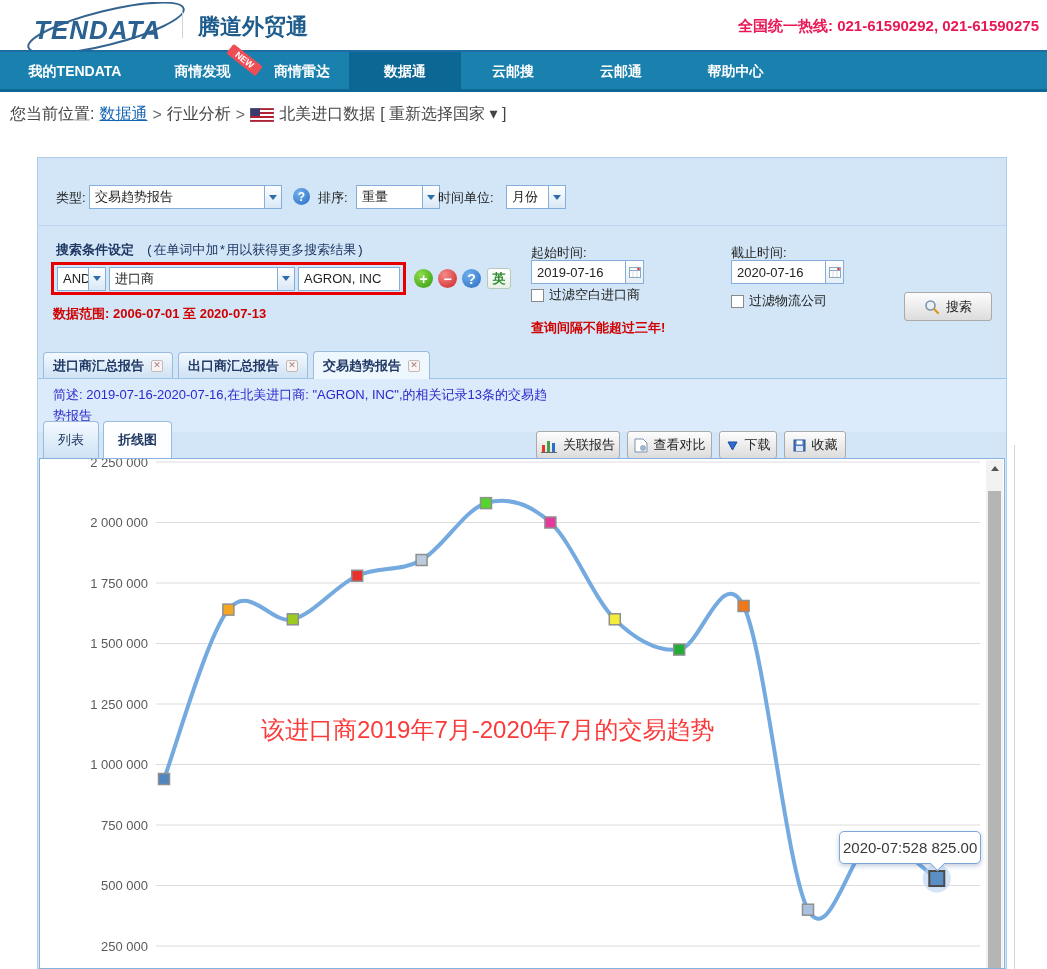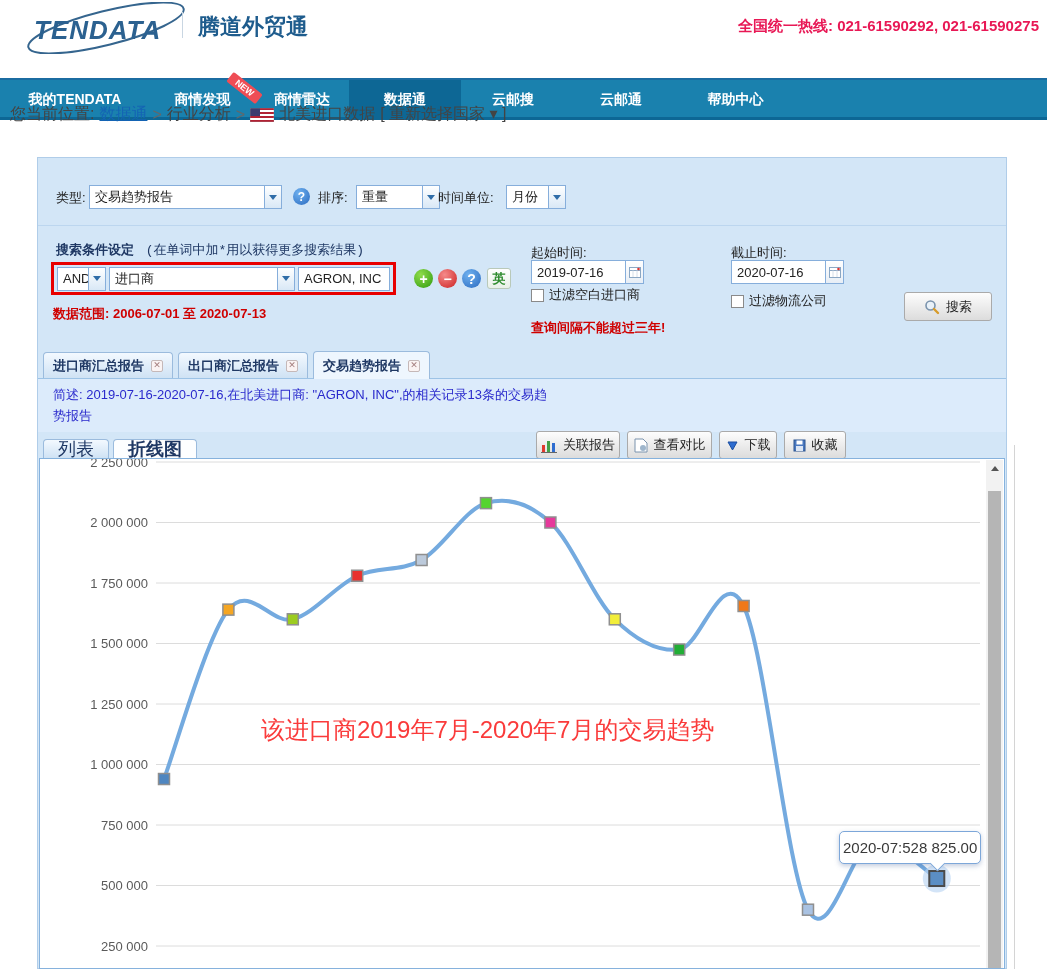--- a/index.html
+++ b/index.html
@@ -12,21 +12,21 @@
   .logo { position:absolute; left:26px; top:6px; width:175px; height:42px; }
   .logo-swoosh { position:absolute; left:-6px; top:-4px; }
   .logo-text { position:absolute; left:8px; top:9px; font-size:26px; font-weight:bold; font-style:italic;
                letter-spacing:1px; color:#2b6190; z-index:2; }
   .logo-divider { position:absolute; left:182px; top:12px; width:1px; height:26px; background:#c9d6e2; }
   .brand-name { position:absolute; left:198px; top:12px; font-size:22px; font-weight:bold; color:#1e5c8d; }
   .hotline { position:absolute; right:8px; top:17px; font-size:15px; font-weight:bold; color:#e81855; }
 
   
   .nav { position:absolute; left:0; top:50px; width:1047px; height:42px; background:#1a81ae;
-         border-top:2px solid #1b6ca1; display:flex;margin-top:28px; }
+         border-top:2px solid #1b6ca1; display:flex; }
   .nav::after { content:""; position:absolute; left:0; bottom:0; width:100%; height:3px; background:#0d6795; }
   .nav-item { position:relative; height:100%; display:flex; align-items:center; justify-content:center;
               color:#fff; font-size:14px; font-weight:600; cursor:pointer; }
   .nav-item.active { background:#0d6795; }
   .new-ribbon { position:absolute; top:2px; right:-8px; background:#ef4d55; color:#fff; font-size:9px;
                 font-weight:bold; padding:1px 8px; transform:rotate(38deg); border-radius:2px; z-index:3; }
 
   
   .breadcrumb { position:absolute; left:10px; top:104px; font-size:16px; color:#444;
                 display:flex; align-items:center; gap:5px; }
@@ -81,23 +81,23 @@
                line-height:1; cursor:pointer; }
 
   
   .summary { position:absolute; left:0; top:221px; width:100%; height:53px; background:#dcebfb; }
   .summary-text { position:absolute; left:15px; top:5px; width:505px; font-size:13px; color:#2929cc; line-height:21px; }
   .sum-btn { position:absolute; top:13px; height:28px; }
 
   
   .viewtabs { position:absolute; left:0; top:274px; width:100%; height:26px; padding-left:5px;
               display:flex; align-items:flex-end; gap:4px; }
-  .vtab { height:19px; display:flex; align-items:center; padding:8px 14px;
+  .vtab { height:37px; display:flex; align-items:center; padding:8px 14px;
           background:linear-gradient(#f3f9ff,#cfe2f4); border:1px solid #9bbbdd; border-bottom:none;
-          border-radius:4px 4px 0 0; font-size:18px; color:#1f3864; cursor:pointer; }
+          border-radius:4px 4px 0 0; font-size:13px; color:#1f3864; cursor:pointer; }
   .vtab.active { background:#fdfeff; font-weight:bold; }
 
   
   .chart-area { position:absolute; left:1px; top:300px; width:966px; height:511px;
                 background:#fff; border:1px solid #86b2dd; overflow:hidden; }
   .annotation { position:absolute; left:221px; top:255px; font-size:24px; color:#fa3b3b; white-space:nowrap; }
   .tooltip { position:absolute; left:799px; top:372px; background:#fff; border:1px solid #7da7d9;
              border-radius:5px; padding:7px 3px; font-size:15px; color:#3a3a3a; white-space:nowrap;
              box-shadow:0 2px 5px rgba(80,110,160,.35); z-index:5; }
   .tooltip-notch { position:absolute; left:92px; bottom:-6px; width:11px; height:11px; background:#fff;
@@ -213,21 +213,21 @@
 
     <div class="red-group">
       <div class="select" style="width:49px;height:24px;">
         <span class="sel-text">AND</span>
         <span class="sel-arrow"></span>
       </div>
       <div class="select" style="width:186px;height:24px;">
         <span class="sel-text">进口商</span>
         <span class="sel-arrow"></span>
       </div>
-      <div class="text-input" style="width:92px;height:24px;">
+      <div class="text-input" style="width:102px;height:24px;">
         <input id="kw-input" type="text" value="AGRON, INC" style="">
       </div>
     </div>
     <span class="round-icon icon-plus" style="left:376px;top:111px;">+</span>
     <span class="round-icon icon-minus" style="left:400px;top:111px;">−</span>
     <span class="round-icon icon-help" style="left:424px;top:111px;">?</span>
     <span class="en-btn" style="left:449px;top:110px;">英</span>
 
     <div class="red-note" style="left:15px;top:147px;">数据范围: 2006-07-01 至 2020-07-13</div>
 

